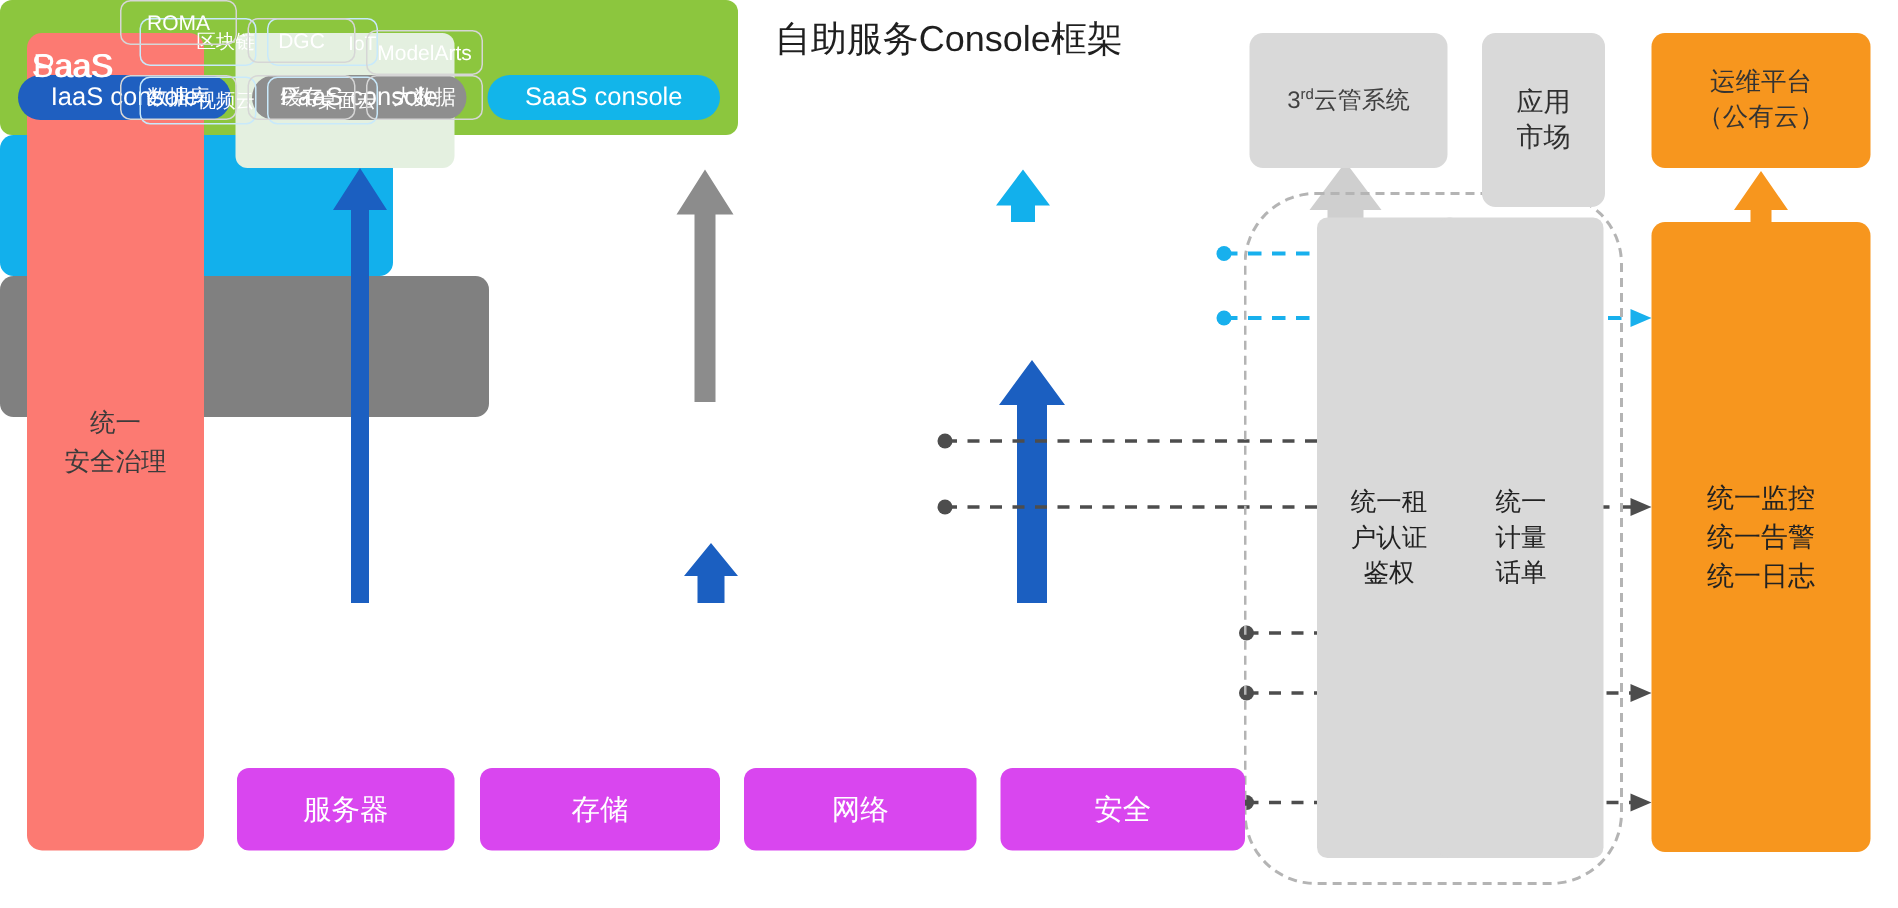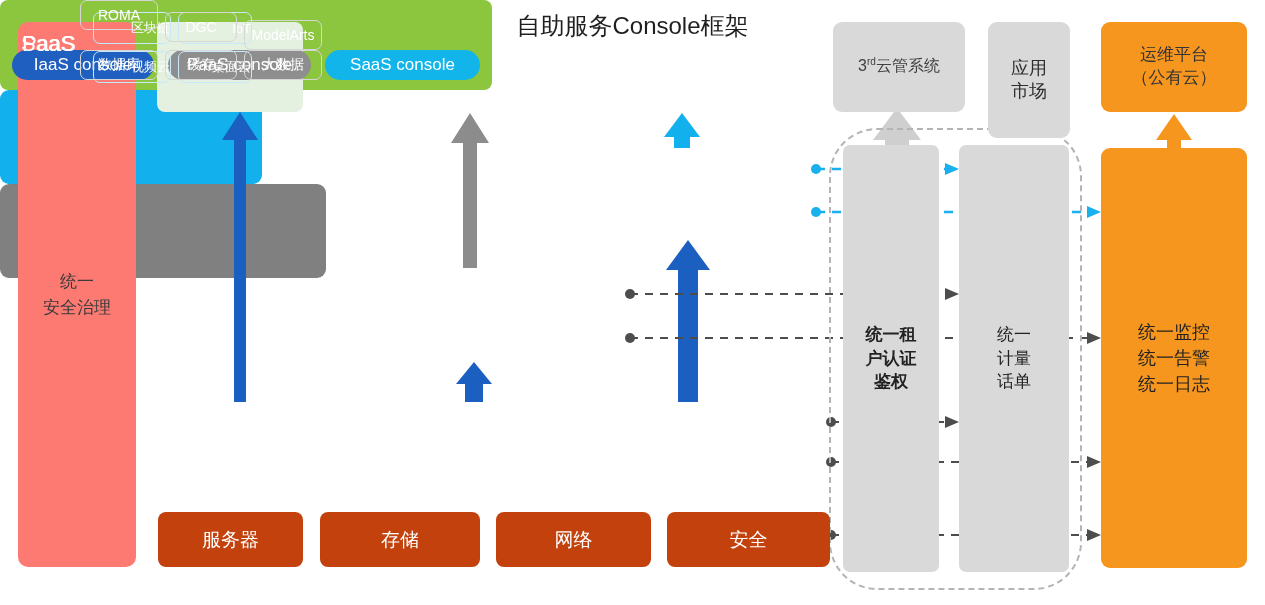--- a/index.html
+++ b/index.html
@@ -113,39 +113,39 @@
     position:absolute;top:24px;height:36px;border:1.6px solid #c9dcf4;border-radius:8px;
     display:flex;align-items:center;justify-content:center;color:#ffffff;font-size:20px;
   }
   #infra-c1{left:199px;width:118px;}
   #infra-c2{left:329px;width:110px;}
   #infra-c3{left:447px;width:124px;}
   #infra-c4{left:583px;width:106px;}
 
   
   .hw-box{
-    position:absolute;top:512px;height:55px;background:#c2410c;border-radius:8px;
+    position:absolute;top:512px;height:55px;background:#d946ef;border-radius:8px;
     display:flex;align-items:center;justify-content:center;color:#ffffff;font-size:19px;
   }
   #hw-1{left:158px;width:145px;}
   #hw-2{left:320px;width:160px;}
   #hw-3{left:496px;width:155px;}
   #hw-4{left:667px;width:163px;}
 
   
   #shared-container{
     position:absolute;left:829px;top:128px;width:253px;height:462px;
     border:2px dashed #b4b4b4;border-radius:48px;box-sizing:border-box;
   }
   .gray-col{
     position:absolute;background:#d9d9d9;border-radius:7px;
     display:flex;align-items:center;justify-content:center;
     color:#222222;font-size:17px;line-height:1.4;text-align:center;
   }
-  #col-auth{left:843px;top:145px;width:96px;height:427px;font-weight:bold;}
+  #col-auth{left:878px;top:145px;width:96px;height:427px;}
   #col-meter{left:959px;top:145px;width:110px;height:427px;}
 
   
   #ops-column{
     left:1101px;top:148px;width:146px;height:420px;
     background:#f7961e;border-radius:9px;color:#222222;font-size:18px;line-height:1.45;
   }
 
   
   #arrows{position:absolute;left:0;top:0;width:1265px;height:605px;pointer-events:none;}

